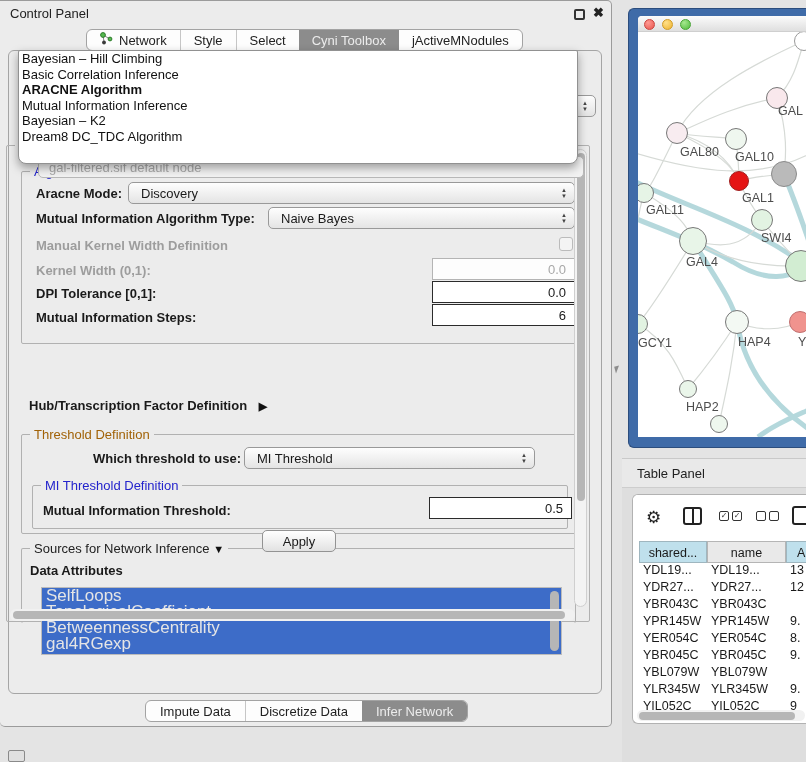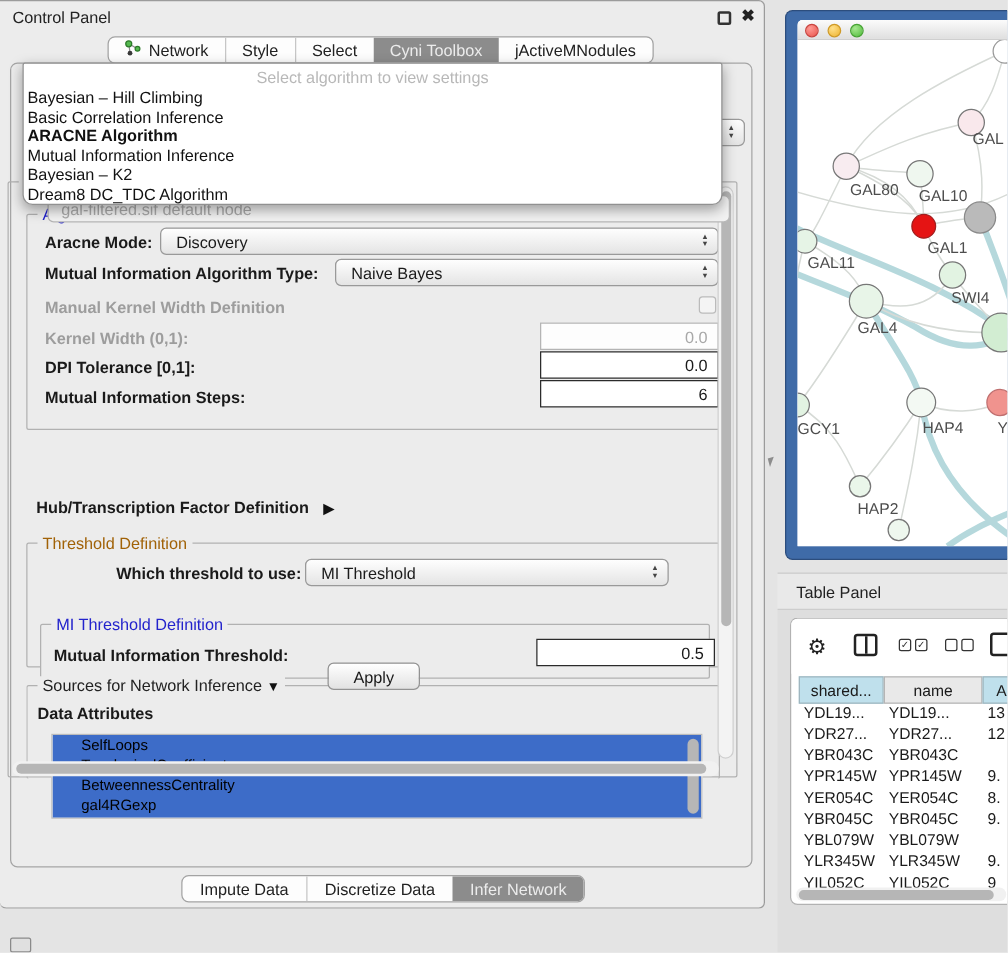--- a/index.html
+++ b/index.html
@@ -50,21 +50,21 @@
   .tfield { background:#fff; border:1px solid #2b2b2b; height:22px; font-size:13px; text-align:right; padding:3px 8px 4px 0; }
   .tfield.dis { border:1px solid #b4b4b4; color:#a8a8a8; background:#fdfdfd; }
   .checkbox { width:14px; height:14px; border:1px solid #bbb; border-radius:3px; background:#f4f4f4; }
 
   
   .sb-track-v { background:#f3f3f3; border:1px solid #cfcfcf; border-radius:7px; }
   .sb-thumb { background:#b6b6b6; border-radius:6px; }
 
   
   .listbox { background:#fff; border:1px solid #bbb; overflow:hidden; }
-  .li-item { background:#3d6cc8; color:#000000; font-size:12px; line-height:16px; padding-left:23px; white-space:nowrap; }
+  .li-item { background:#3d6cc8; color:#e5e5e5; font-size:17px; line-height:16px; padding-left:4px; white-space:nowrap; }
 
   .apply-btn { left:262px; top:529px; width:74px; height:22px; background:linear-gradient(#ffffff,#e2e2e2); border:1px solid #939393; border-radius:5px; font-size:13px; text-align:center; padding-top:3px; }
 
   .bottom-tabbar { left:145px; top:699px; height:22px; display:flex; background:#fdfdfd; border:1px solid #a3a3a3; border-radius:6px; overflow:hidden; }
   .btab { display:flex; align-items:center; padding:0 14px; font-size:13px; color:#222; }
   .btab + .btab { border-left:1px solid #c6c6c6; }
   .btab.sel { background:#8c8c8c; color:#ececec; border-left:none; }
 
   .expander-row { left:22px; top:252px; font-size:13px; font-weight:bold; }
   .tri { font-size:11px; color:#111; }
@@ -142,21 +142,20 @@
   </div>
 
   <div class="abs content-panel"></div>
 
   <div class="abs combo-frag">
     <div class="spinner"><span>▲</span><br><span>▼</span></div>
   </div>
   <div class="abs data-combo">gal-filtered.sif default node</div>
 
   <div class="abs popup">
-    <div class="popup-header">Select algorithm to view settings</div>
     <div>
 
         <div class="dd-item">Bayesian – Hill Climbing</div>
 
         <div class="dd-item">Basic Correlation Inference</div>
 
         <div class="dd-item bold">ARACNE Algorithm</div>
 
         <div class="dd-item">Mutual Information Inference</div>
 
@@ -204,21 +203,21 @@
 
     <div class="abs group" style="left:14px; top:288px; width:555px; height:100px;">
       <span class="group-title t-green">Threshold Definition</span>
 
       <div class="abs flabel" style="left:71px; top:16px;">Which threshold to use:</div>
       <div class="abs combo" style="left:222px; top:12px; width:291px;">
         <span>MI Threshold</span>
         <div class="spinner"><span>▲</span><br><span>▼</span></div>
       </div>
 
-      <div class="abs group" style="left:10px; top:64px; width:536px; height:44px; background:#ececec;">
+      <div class="abs group" style="left:10px; top:50px; width:536px; height:44px; background:#ececec;">
         <span class="group-title t-blue">MI Threshold Definition</span>
         <div class="abs flabel" style="left:10px; top:17px;">Mutual Information Threshold:</div>
         <div class="abs tfield" style="left:396px; top:11px; width:143px;">0.5</div>
       </div>
     </div>
 
     <div class="abs group" style="left:14px; top:402px; width:555px; height:75px; border-bottom:none;">
       <span class="group-title t-black">
         <span>Sources for Network Inference</span>
         <span class="tri">▼</span>

